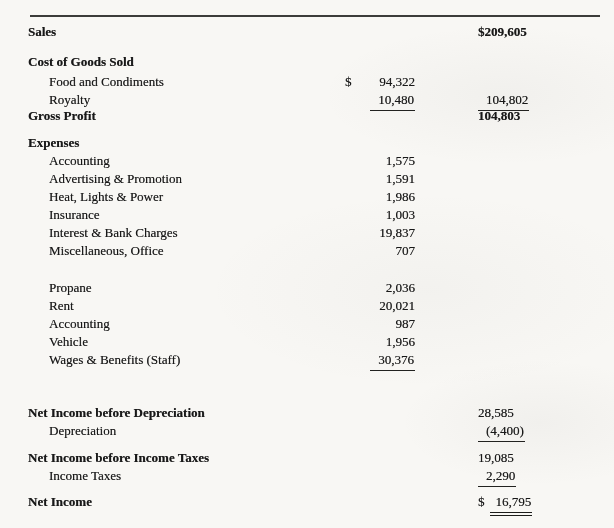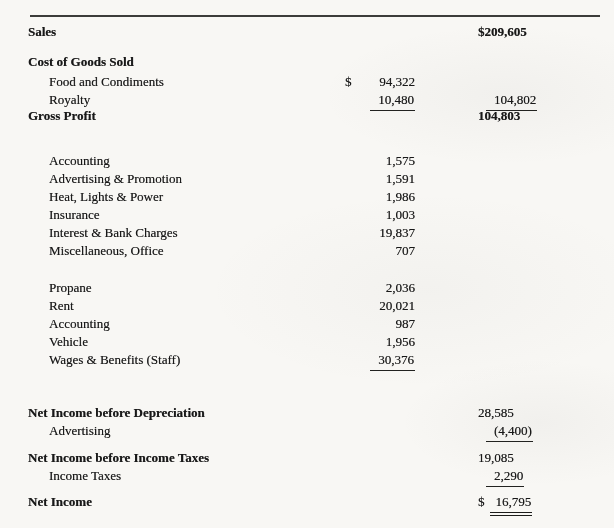--- a/index.html
+++ b/index.html
@@ -64,21 +64,20 @@
     left: 478px;
     width: 115px;
   }
 
   .cur { margin-right: 5px; }
 
   .ul {
     display: inline-block;
     border-bottom: 1.6px solid #222220;
     padding: 0 1px 1px 8px;
-    margin-left: 8px;
   }
   .dul {
     display: inline-block;
     border-bottom: 4px double #1c1c1a;
     padding: 0 1px 1px 6px;
   }
 </style>
 </head>
 <body>
 
@@ -107,20 +106,23 @@
     <span class="label">Royalty</span>
     <span class="midcol"><span class="ul">10,480</span></span>
     <span class="rightcol"><span class="ul">104,802</span></span>
   </div>
 
   <div class="row bold" style="top:107px">
     <span class="label">Gross Profit</span>
     <span class="rightcol">104,803</span>
   </div>
 
+  <div class="row bold" style="top:134px">
+    <span class="label">Expenses</span>
+  </div>
 
   <div class="row indent" style="top:152px">
     <span class="label">Accounting</span>
     <span class="midcol">1,575</span>
   </div>
 
   <div class="row indent" style="top:170px">
     <span class="label">Advertising &amp; Promotion</span>
     <span class="midcol">1,591</span>
   </div>
@@ -171,21 +173,21 @@
     <span class="midcol"><span class="ul">30,376</span></span>
   </div>
 
 
   <div class="row bold" style="top:404px">
     <span class="label">Net Income before Depreciation</span>
     <span class="rightcol" style="font-weight:400">28,585</span>
   </div>
 
   <div class="row indent" style="top:422px">
-    <span class="label">Advertising</span>
+    <span class="label">Depreciation</span>
     <span class="rightcol"><span class="ul">(4,400)</span></span>
   </div>
 
   <div class="row bold" style="top:449px">
     <span class="label">Net Income before Income Taxes</span>
     <span class="rightcol" style="font-weight:400">19,085</span>
   </div>
 
   <div class="row indent" style="top:467px">
     <span class="label">Income Taxes</span>

